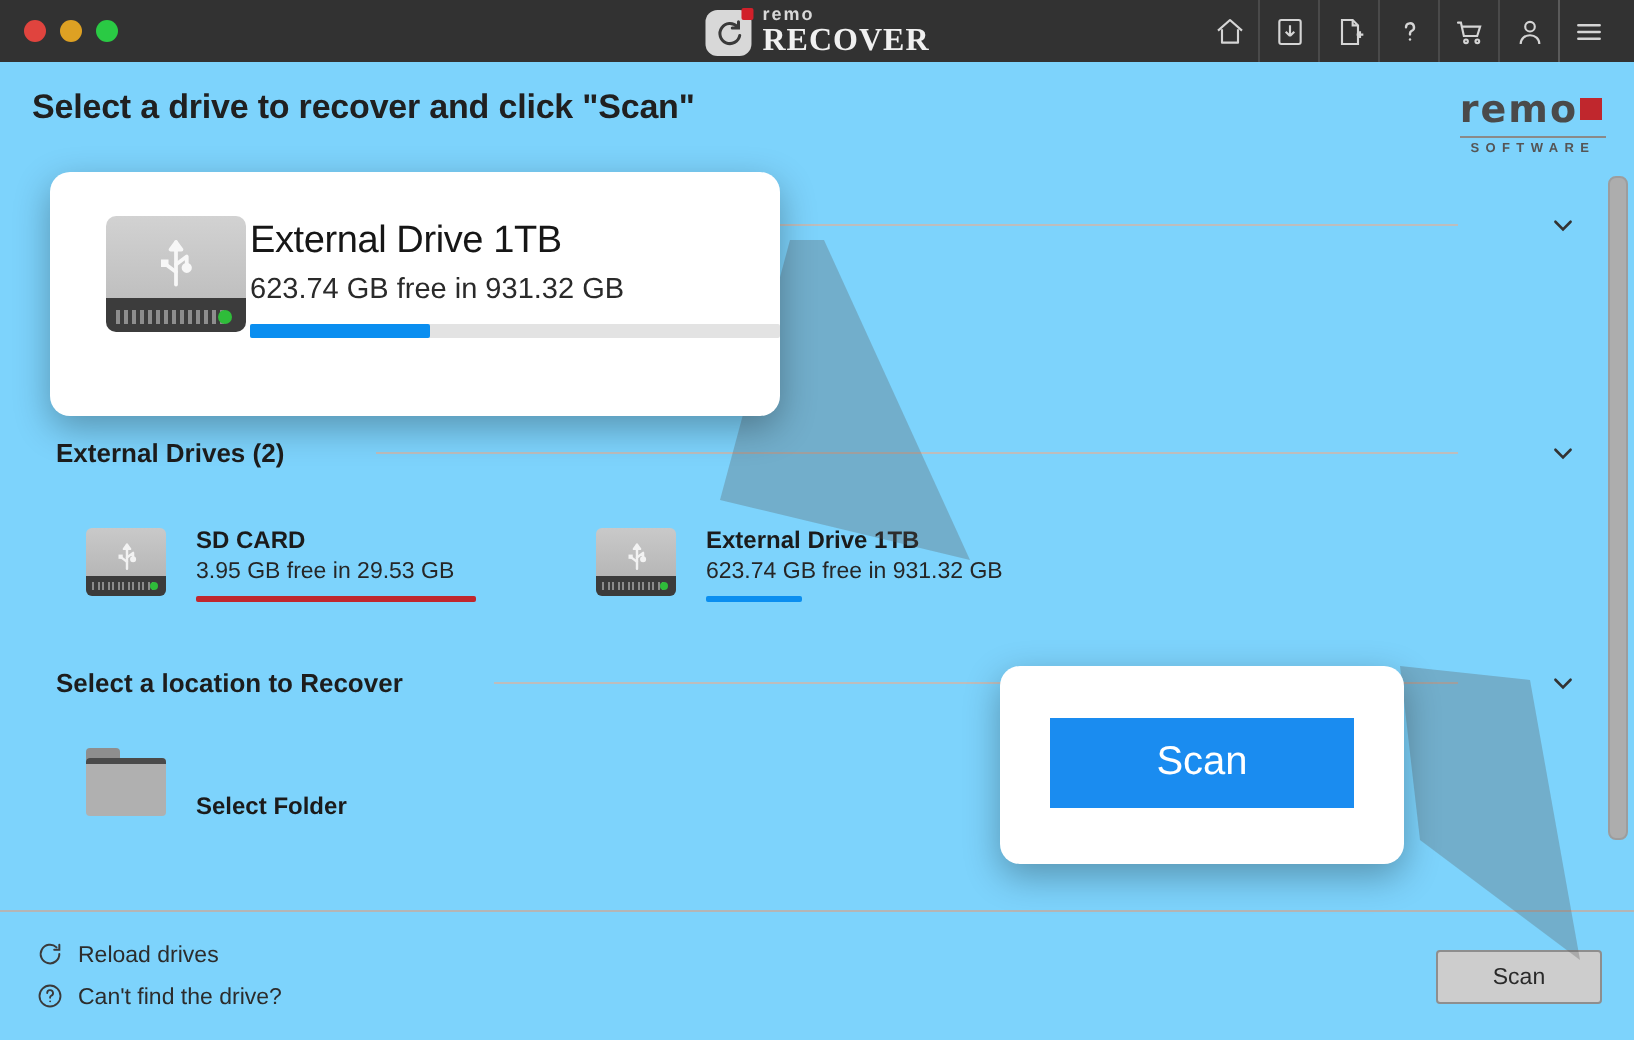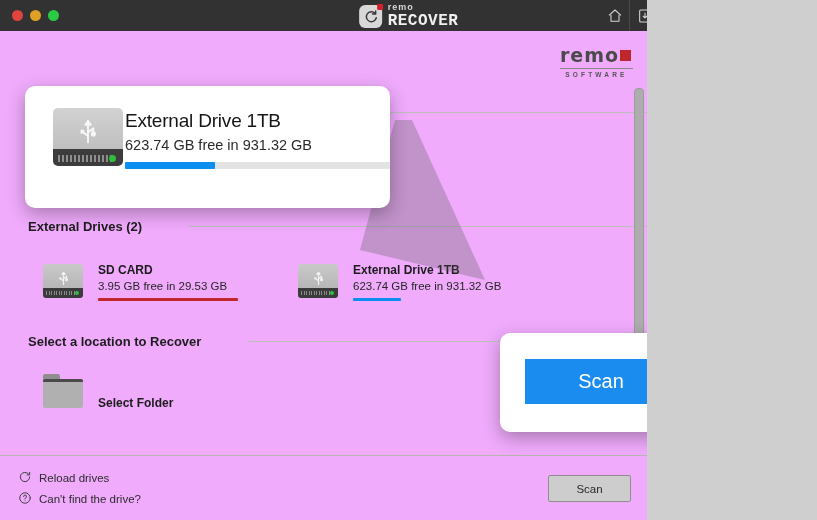--- a/index.html
+++ b/index.html
@@ -2,21 +2,21 @@
 <html><head>
 <meta charset="utf-8">
 <style>
   html,body{margin:0;padding:0;}
   body{
     width:817px;height:520px;overflow:hidden;
     font-family:"Liberation Sans", sans-serif;
     background:#cfcfcf;
     -webkit-font-smoothing:antialiased;
   }
-  #app{position:relative;width:647px;height:520px;background:#f0abfc;overflow:hidden;}
+  #app{position:relative;width:817px;height:520px;background:#7dd3fc;overflow:hidden;}
 
   
   .titlebar{
     position:absolute;left:0;top:0;width:817px;height:31px;
     background:#323232;display:flex;align-items:center;
   }
   .traffic{position:absolute;left:12px;top:0;height:31px;display:flex;align-items:center;gap:7px;}
   .light{width:11px;height:11px;border-radius:50%;}
   .l-red{background:#e0443e;}
   .l-yellow{background:#dea123;}
@@ -33,21 +33,21 @@
   .brand-mark .dot{
     position:absolute;right:-1px;top:-1px;width:6px;height:6px;background:#d1202a;border-radius:1px;
   }
   .brand-text{display:flex;flex-direction:column;line-height:1;}
   .brand-remo{
     font-size:9px;letter-spacing:1px;color:#d8d8d8;font-weight:bold;
     position:relative;padding-right:7px;
   }
   .brand-recover{
     font-size:16px;font-weight:bold;color:#f0f0f0;letter-spacing:0.5px;margin-top:1px;
-    font-family:Liberation Mono, monospace;
+    font-family:Liberation Serif, serif;
   }
 
   .tb-icons{position:absolute;right:8px;top:0;height:31px;display:flex;align-items:center;}
   .tb-icon{
     width:29px;height:31px;display:flex;align-items:center;justify-content:center;
     border-left:1px solid #4a4a4a;color:#d5d5d5;
   }
   .tb-icon:first-child{border-left:none;}
   .tb-icon.sep-strong{border-left:1px solid #5a5a5a;}
   .tb-icon svg{display:block;}
@@ -222,20 +222,21 @@
           </svg>
       </div>
       <div class="tb-icon sep-strong">
         <svg width="17" height="16" viewBox="0 0 24 24" fill="none" stroke="currentColor" stroke-width="1.9" stroke-linecap="round">
             <path d="M4 7h16M4 12h16M4 17h16"></path>
           </svg>
       </div>
     </div>
   </div>
 
+  <div class="page-title">Select a drive to recover and click "Scan"</div>
   <div class="corp-logo">
     <div class="corp-remo"><span>remo</span><span class="sq"></span></div>
     <div class="corp-sw">SOFTWARE</div>
   </div>
 
   <div class="content">
 
     <div class="section-head" style="top:28px;">
       <span class="rule"></span>
       <svg class="chev" viewBox="0 0 24 24" fill="none" stroke="currentColor" stroke-width="2.4" stroke-linecap="round">

